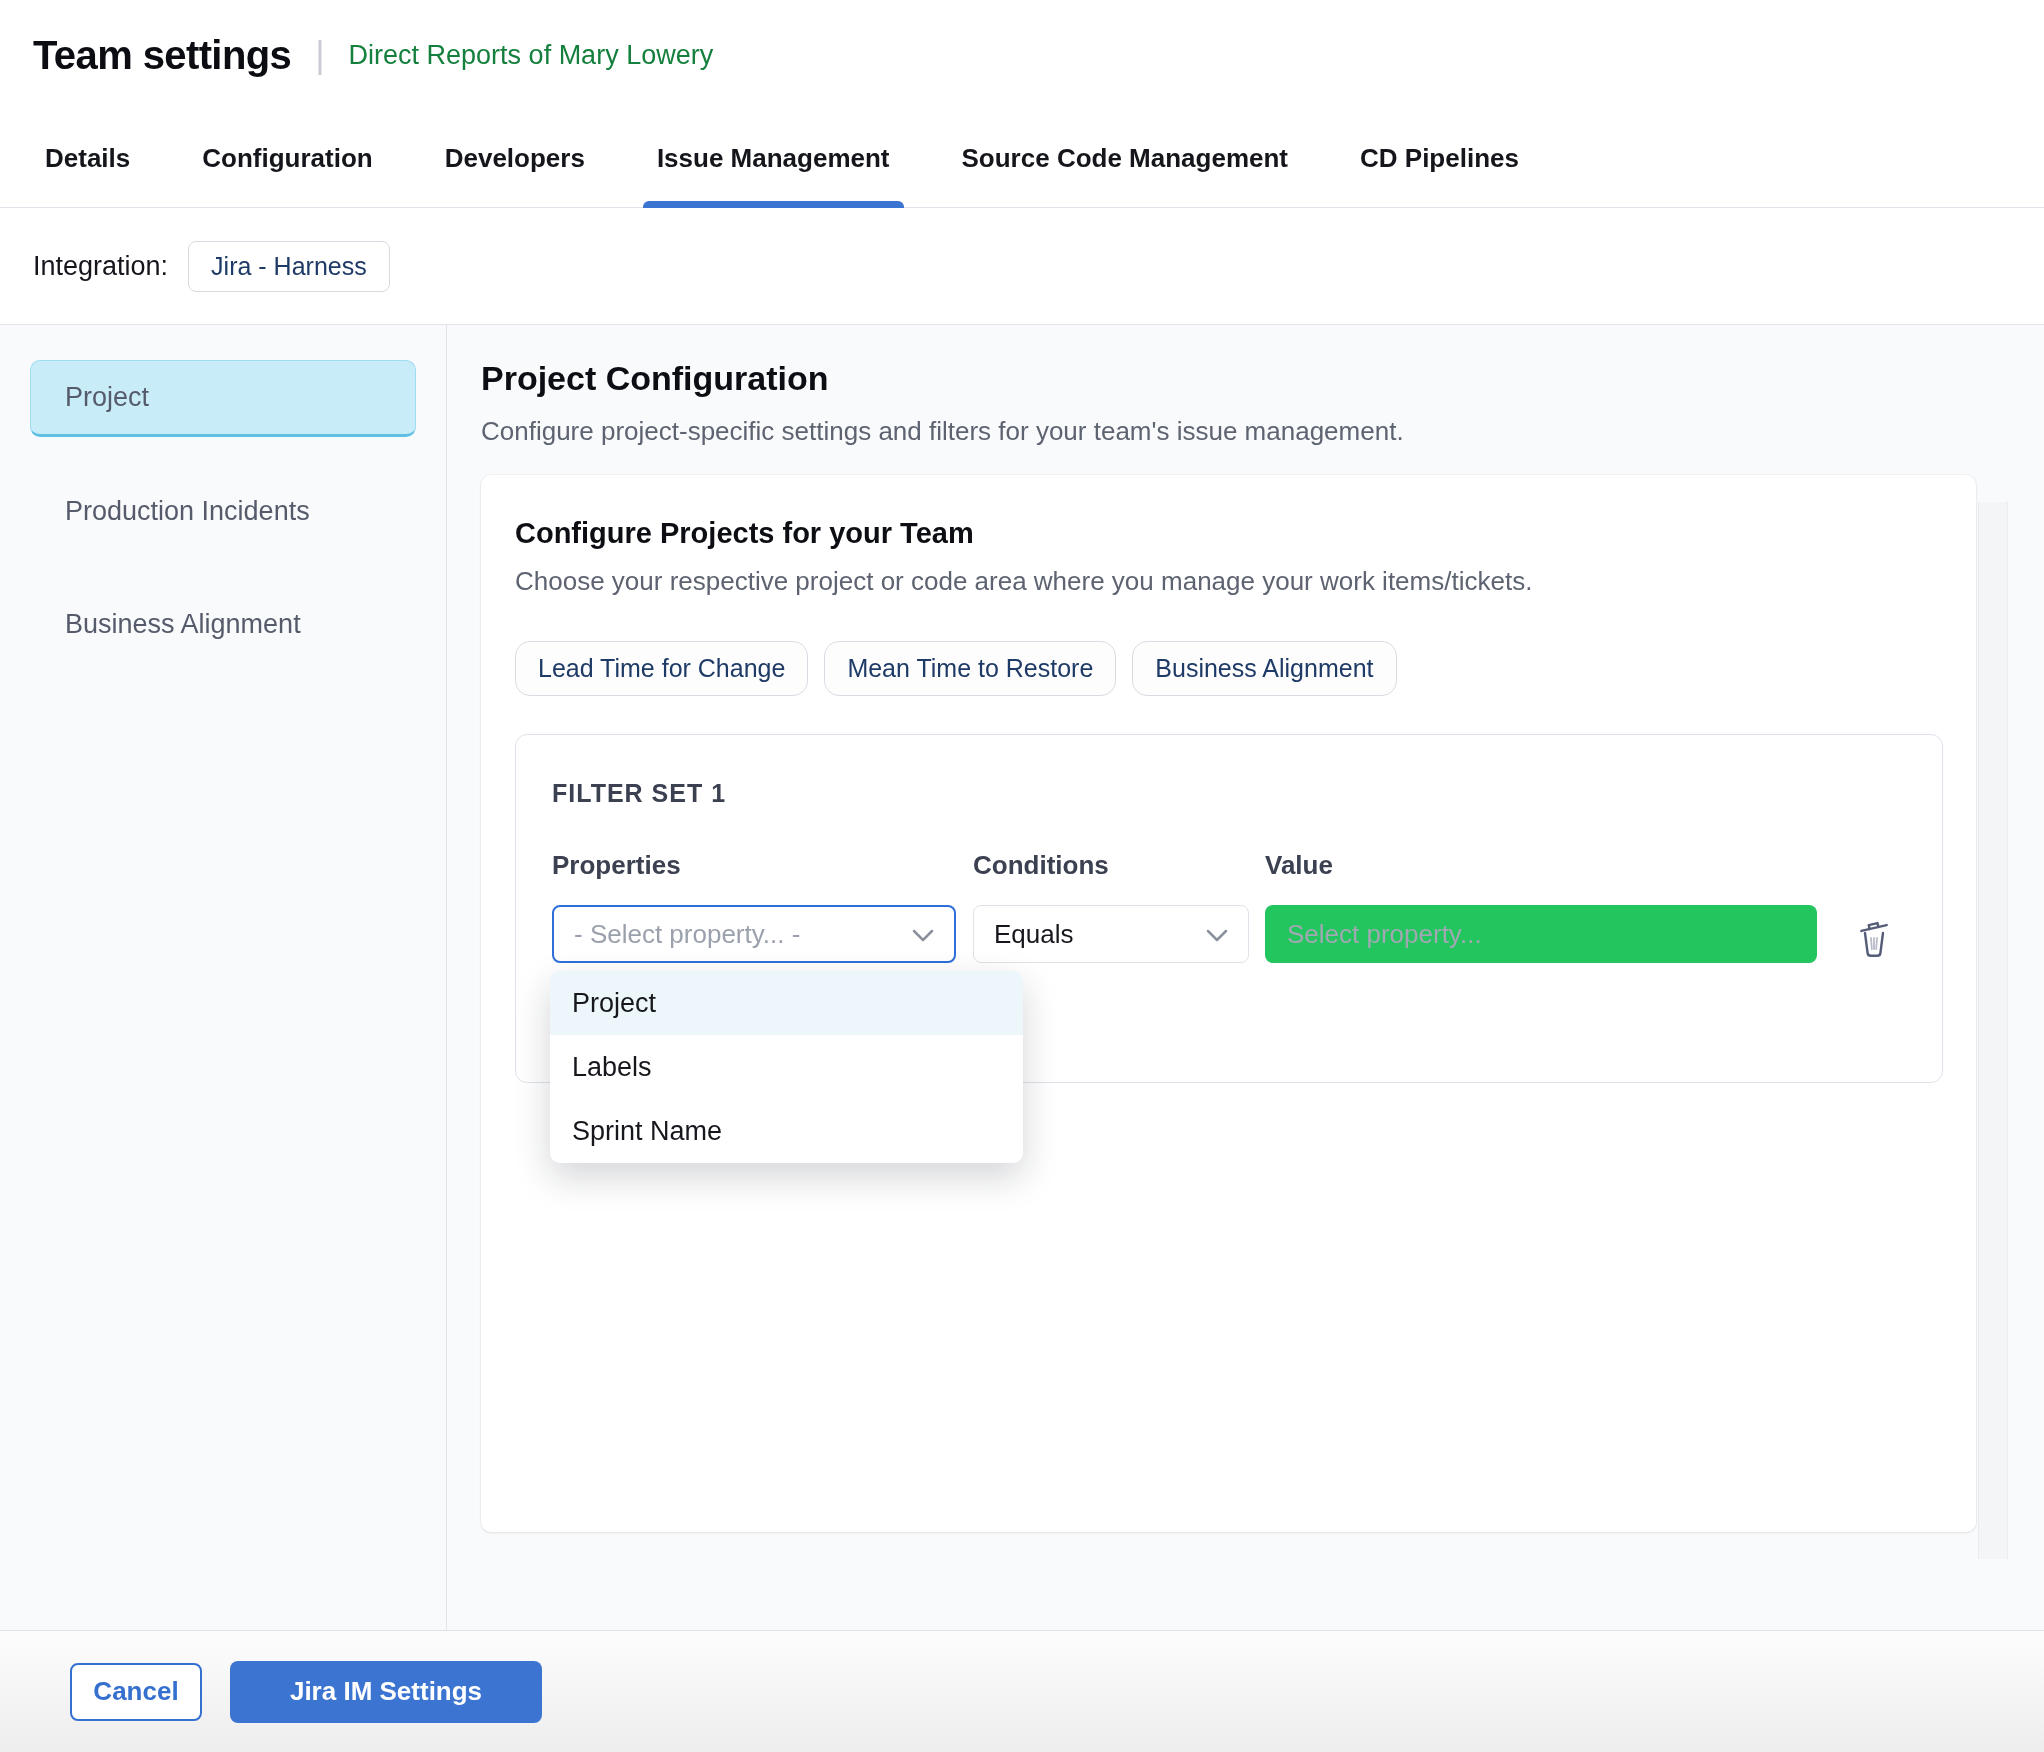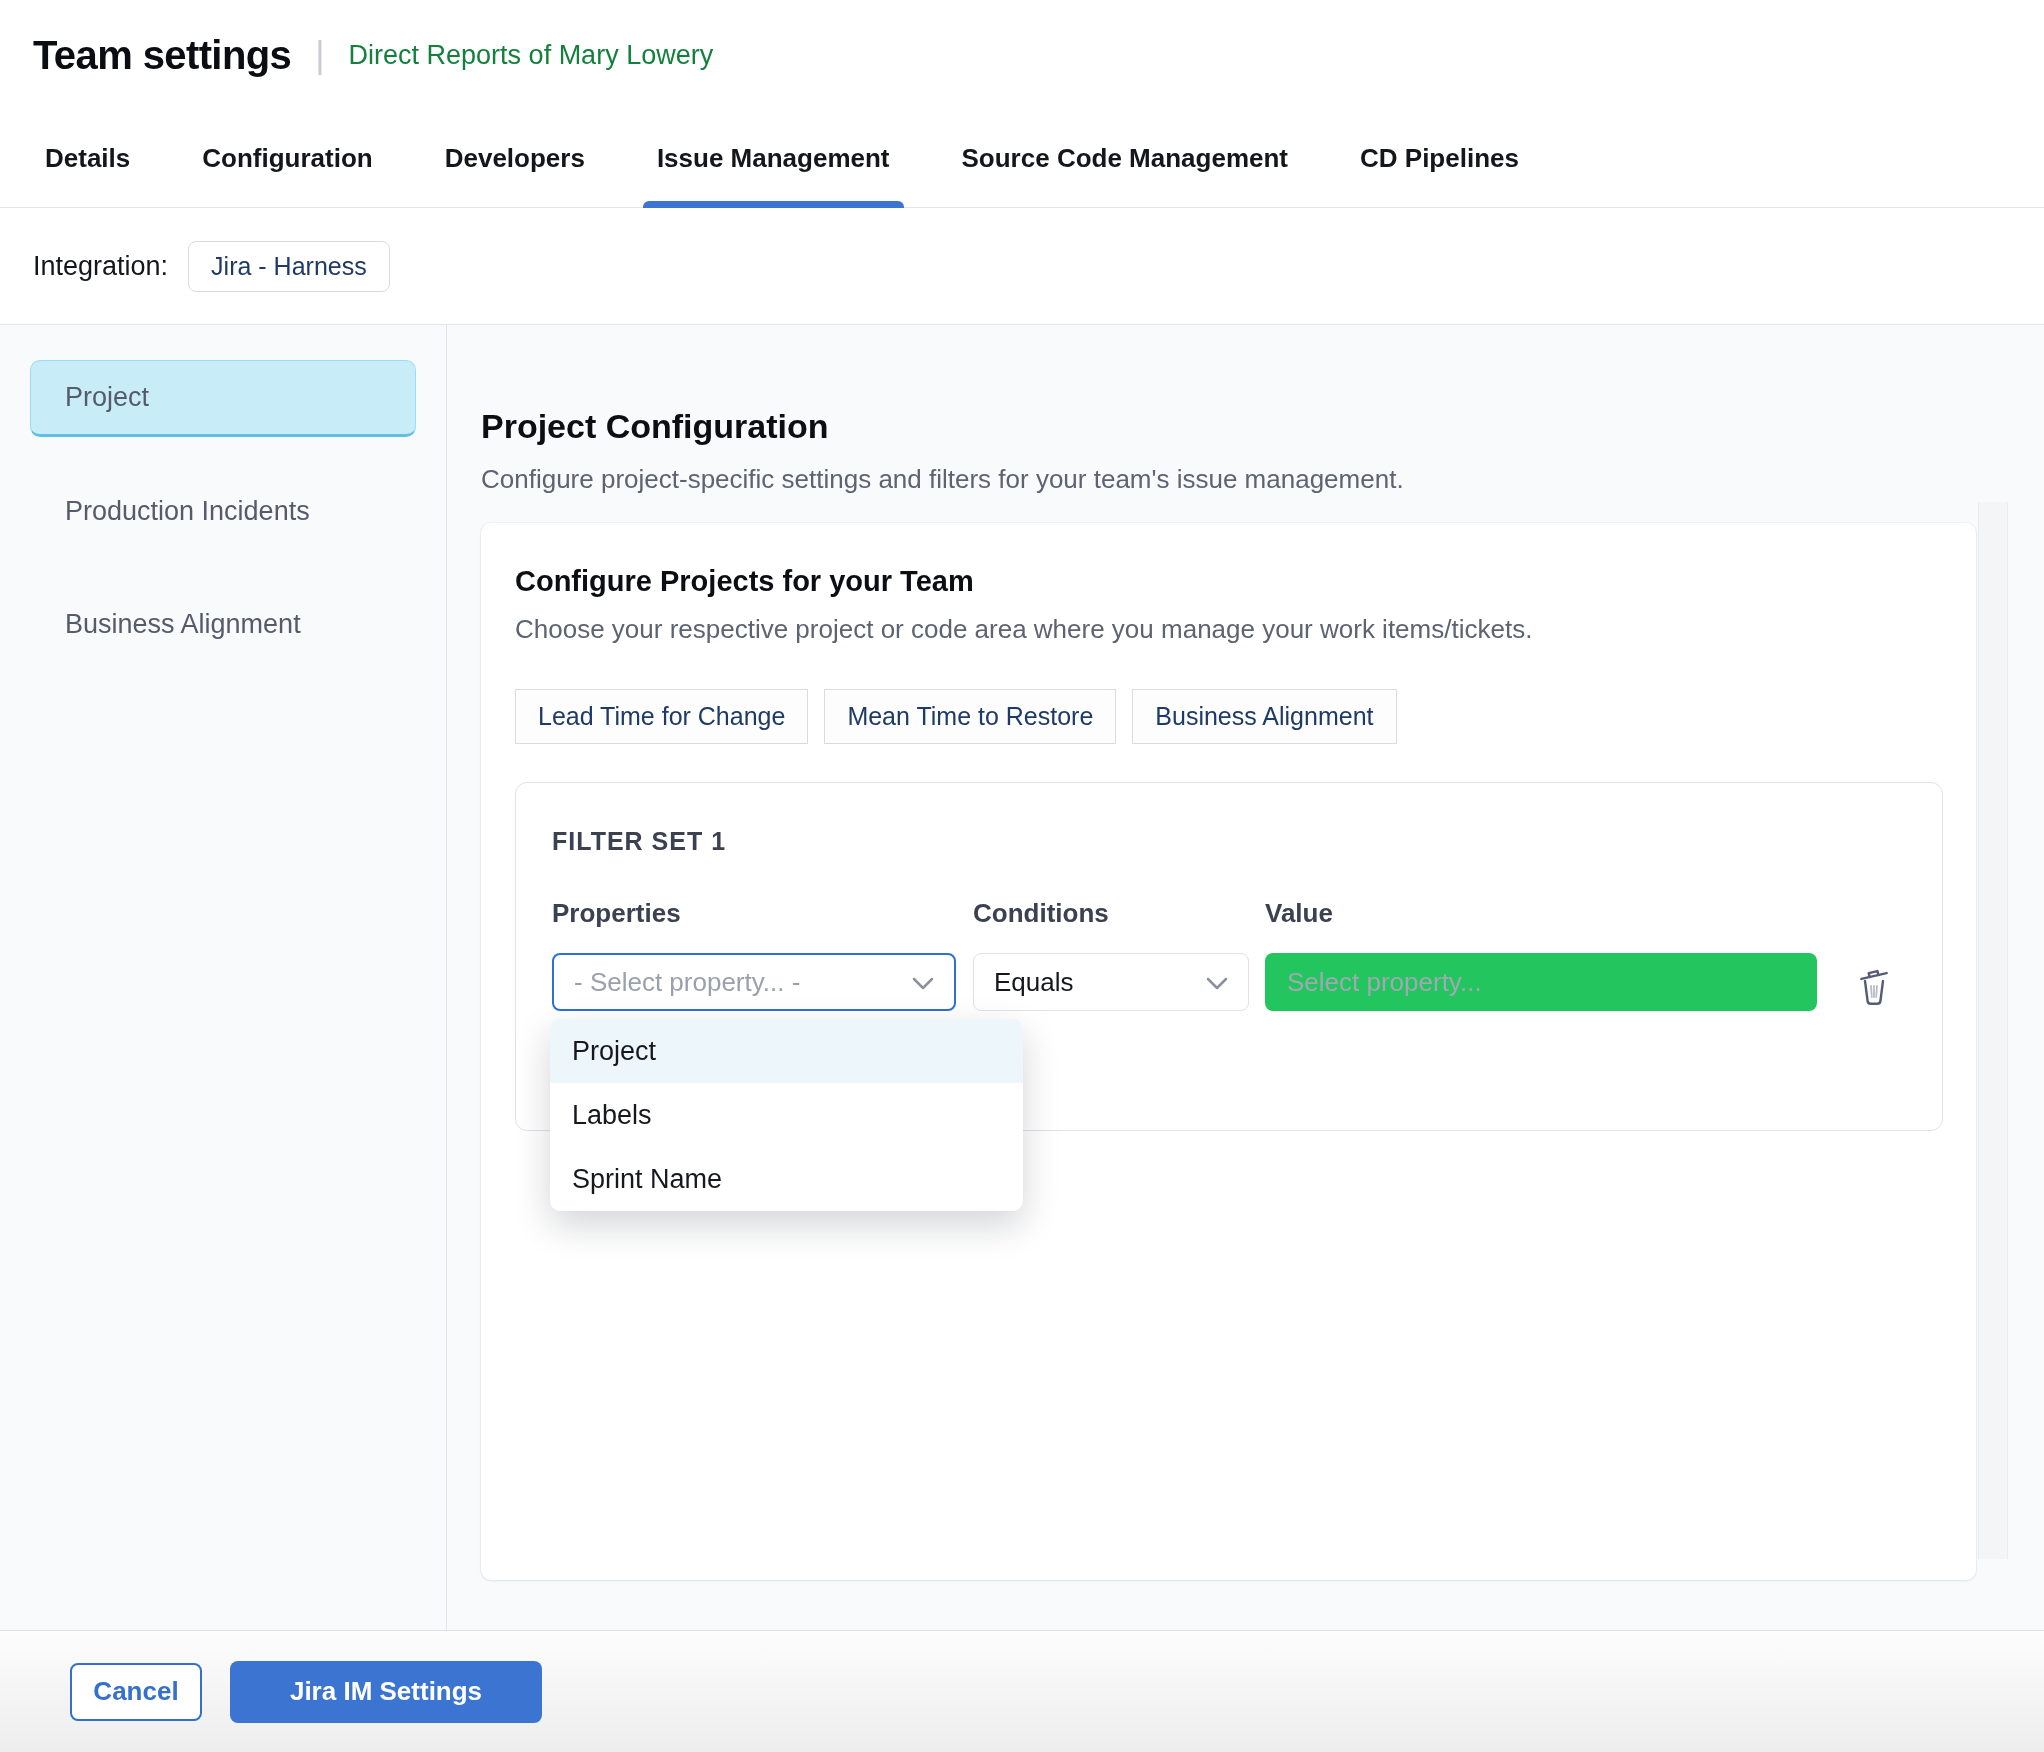--- a/index.html
+++ b/index.html
@@ -26,30 +26,30 @@
   .integration-label { font-size:27px; color:#14161c; }
   .integration-chip { border:1px solid #d8dbe2; border-radius:8px; padding:10px 22px; font-size:25px; color:#1e3a66; background:#fff; cursor:pointer; }
 
   
   .content { display:flex; height:1305px; background:#f9fafb; position:relative; }
   .sidebar { width:447px; flex-shrink:0; border-right:1px solid #e3e3eb; padding:35px 30px; }
   .side-item { height:77px; display:flex; align-items:center; padding:0 34px; font-size:27px; color:#565b6b; border-radius:10px; margin-bottom:36px; cursor:pointer; border:1px solid transparent; }
   .side-item.selected { background:#c9ecf9; border:1px solid #9edcf2; border-bottom:3px solid #5fc0e4; }
 
   .main { flex:1; padding:34px 0 0 34px; }
-  .main-title { font-size:34px; font-weight:700; color:#0c0e13;margin-top:48px; }
+  .main-title { font-size:34px; font-weight:700; color:#0c0e13; }
   .main-sub { font-size:26px; color:#5d6370; margin-top:18px; }
 
   .card { width:1495px; height:1057px; background:#fff; border-radius:10px; margin-top:28px; padding:42px 34px; position:relative;
           box-shadow:0 1px 3px rgba(16,24,40,0.08), 0 0 0 1px rgba(16,24,40,0.03); }
   .card-title { font-size:29px; font-weight:700; color:#0c0e13; }
   .card-desc { font-size:26px; color:#5d6370; margin-top:16px; }
 
   .chips { display:flex; gap:16px; margin-top:44px; }
-  .chip { border:1px solid #d9dce3; border-radius:0; padding:12px 22px; font-size:25px; color:#1e3a66; background:#fdfdfe; cursor:pointer; white-space:nowrap; }
+  .chip { border:1px solid #d9dce3; border-radius:15px; padding:12px 22px; font-size:25px; color:#1e3a66; background:#fdfdfe; cursor:pointer; white-space:nowrap; }
 
   .filter-box { margin-top:38px; width:1428px; height:349px; border:1px solid #e1e1eb; border-radius:12px; padding:44px 36px; }
   .filter-title { font-size:25px; font-weight:700; color:#3c4152; letter-spacing:1px; }
   .filter-row { display:flex; margin-top:42px; align-items:flex-start; }
   .field { display:flex; flex-direction:column; }
   .field.props { width:404px; margin-right:17px; }
   .field.cond  { width:276px; margin-right:16px; }
   .field.value { width:552px; }
   .f-label { font-size:26px; font-weight:700; color:#3c4152; margin-bottom:24px; }
 

